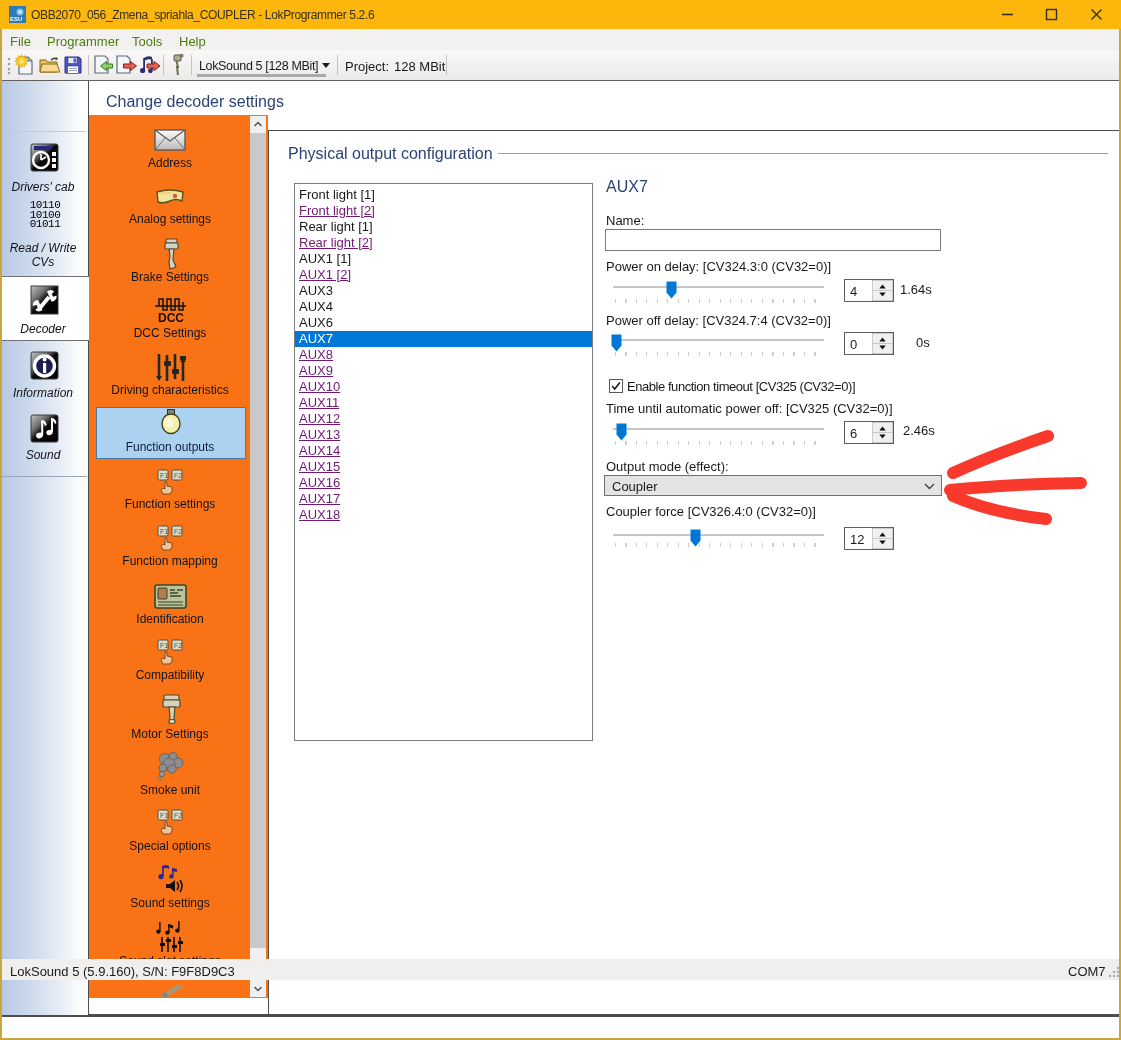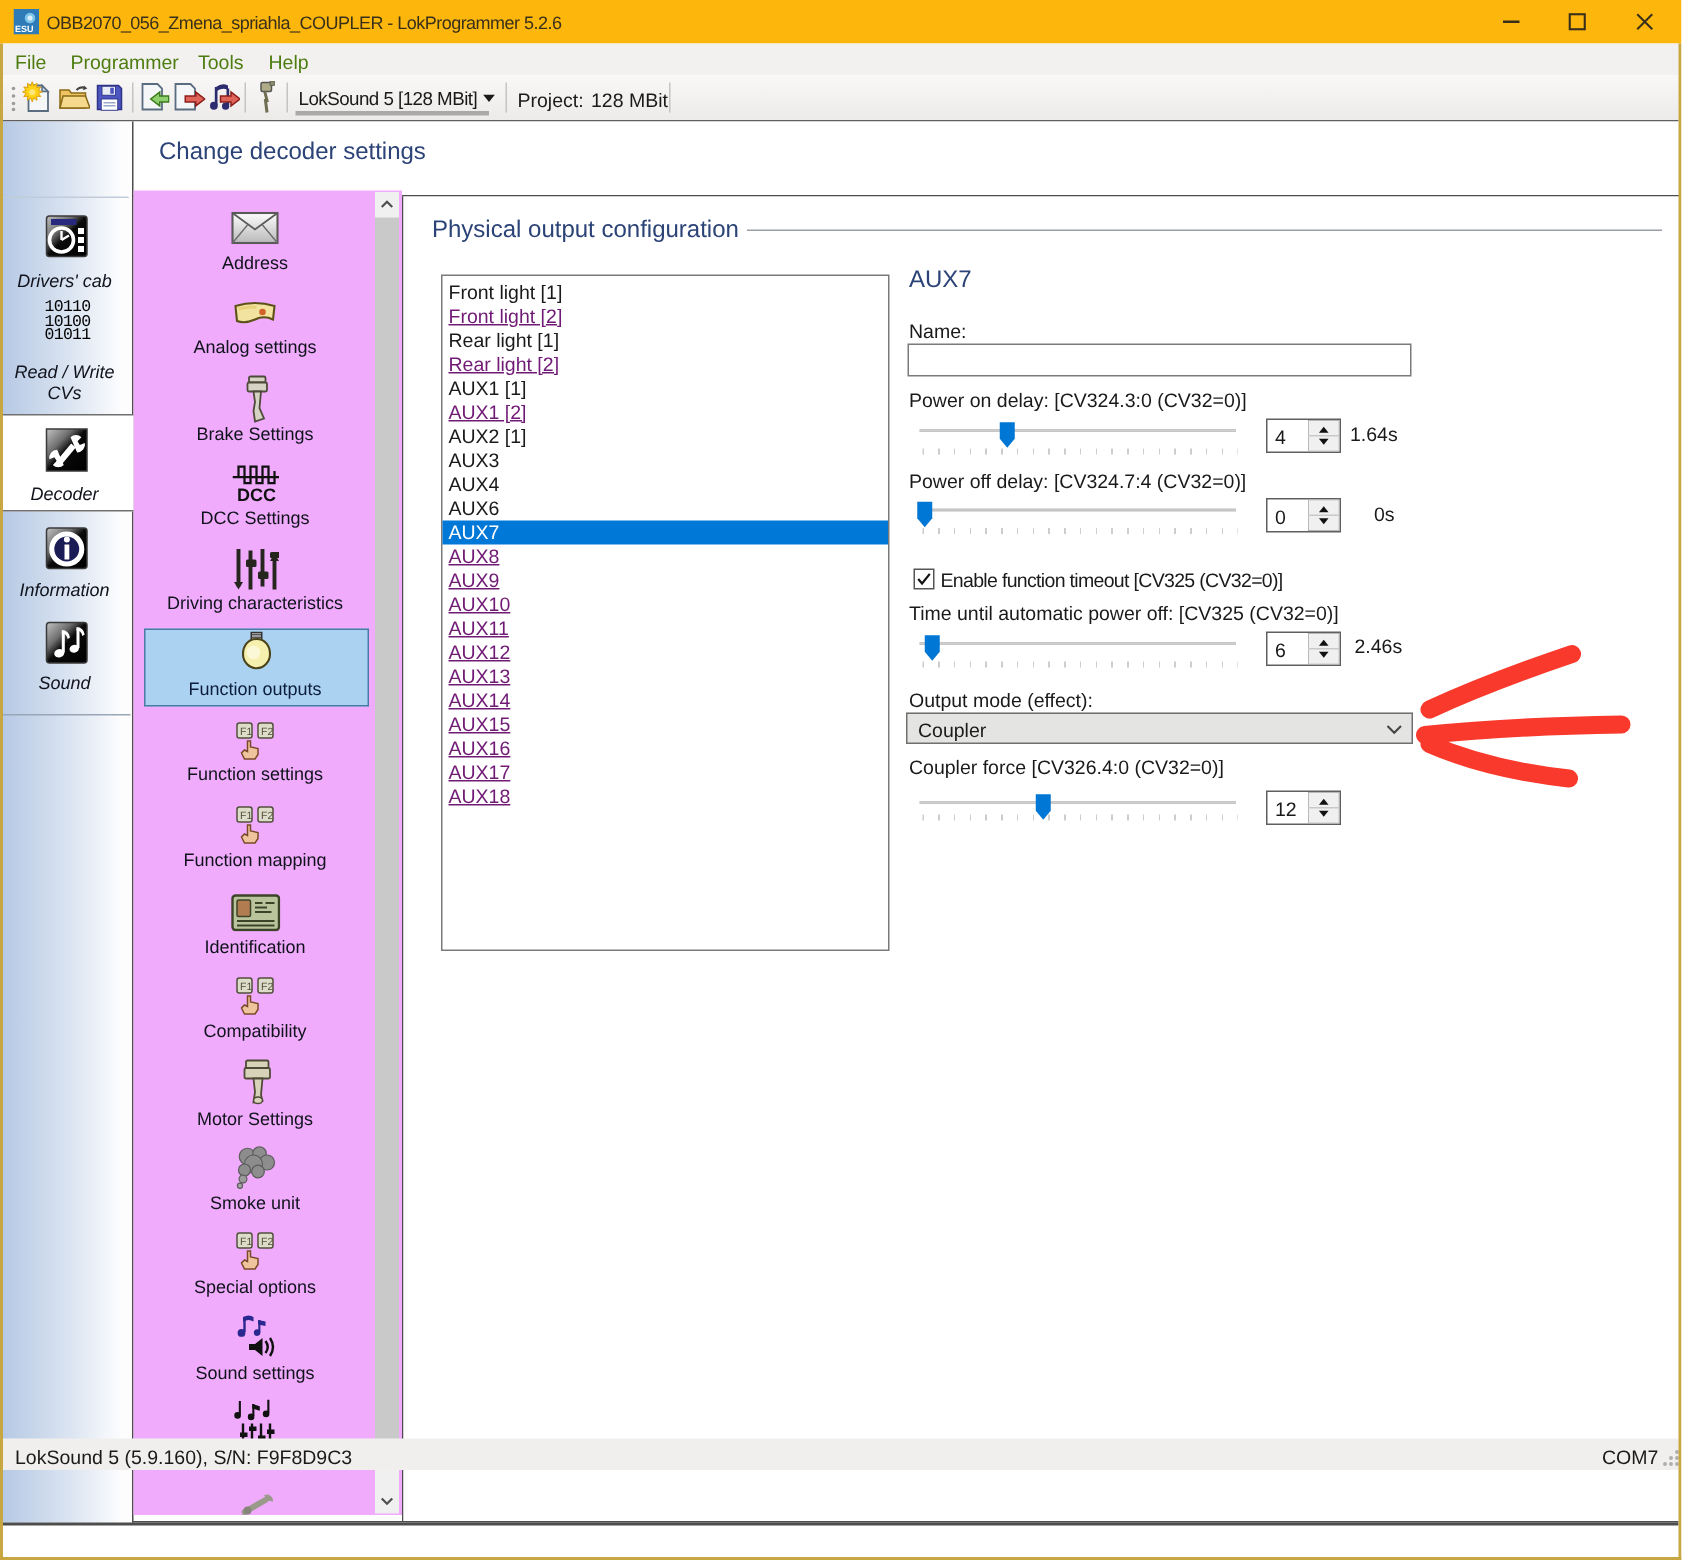--- a/index.html
+++ b/index.html
@@ -29,34 +29,34 @@
 #sidebtm { position:absolute; left:2px; top:476px; width:85px; height:1px; background:#9aa5b5; }
 .sbitem { position:absolute; left:0; width:86px; text-align:center; font-size:12px; color:#10131c; z-index:6;font-style:italic; }
 #sbsel { position:absolute; left:2px; top:276px; width:87px; height:65px; background:#fff; border-top:1px solid #707070; border-bottom:1px solid #707070; z-index:5; }
 
 
 #content { position:absolute; left:88px; top:81px; width:1031px; height:934px; background:#fff; border-left:1px solid #4d4d4d; border-bottom:1px solid #4d4d4d; }
 #chdr span { position:absolute; left:17px; top:12px; font-size:16px; color:#2c4377; }
 #chdrline { position:absolute; left:0; top:49px; width:1031px; height:1px; background:#4d4d4d; }
 
 
-#navcol { position:absolute; left:0; top:46px; width:179px; height:883px; background:#f0abfc; }
+#navcol { position:absolute; left:0; top:34px; width:179px; height:883px; background:#f97316; }
 #navborder { position:absolute; left:179px; top:50px; width:1px; height:883px; background:#4d4d4d; }
 .nitem { position:absolute; left:2px; width:158px; text-align:center; font-size:12px; color:#10131c; }
 .nicon { position:absolute; }
 #nsel { position:absolute; left:7px; top:292px; width:150px; height:52px; background:#abd3f1; border:1px solid #4a7ba6; }
 #navsb { position:absolute; left:161px; top:1px; width:16px; height:881px; background:#f0f0f0; }
 #navsb .thumb { position:absolute; left:0px; top:17px; width:16px; height:815px; background:#c9c9c9; }
 .sbarr { position:absolute; left:0; width:16px; height:17px; }
 
 
 #mainp { position:absolute; left:180px; top:50px; width:850px; height:883px; background:#fff; font-size:13px; color:#1a1a1a;}
 #potitle { position:absolute; left:19px; top:14px; font-size:16px; color:#2c4377; }
 #poline { position:absolute; left:229px; top:22px; width:610px; height:1px; background:#999ea5; }
-#listbox { position:absolute; left:25px; top:52px; width:299px; height:451px; border:1px solid #7a7a7a; background:#fff; font-size:13px; padding-top:3px; }
+#listbox { position:absolute; left:25px; top:52px; width:299px; height:558px; border:1px solid #7a7a7a; background:#fff; font-size:13px; padding-top:3px; }
 .li { height:16px; line-height:16px; padding-left:4px; color:#1a1a1a; }
 .li.dis { color:#701a75;text-decoration:underline; }
 .li.sel { background:#0078d7; color:#fff; }
 
 
 #rpanel { position:absolute; left:335px; top:0; width:427px; height:883px; }
 .lbl { position:absolute; white-space:nowrap; }
 #raux { position:absolute; left:2px; top:47px; font-size:16px; color:#2c4377; }
 .track { position:absolute; left:9px; width:211px; height:2px; background:#ececec; border-top:1px solid #c6c6c6; border-bottom:1px solid #c6c6c6; }
 .thumbp { position:absolute; width:11px; height:18px; }
@@ -437,21 +437,20 @@
   <div id="mainp">
     <div id="potitle">Physical output configuration</div>
     <div id="poline"></div>
     <div id="listbox">
       <div class="li">Front light [1]</div>
       <div class="li dis">Front light [2]</div>
       <div class="li">Rear light [1]</div>
       <div class="li dis">Rear light [2]</div>
       <div class="li">AUX1 [1]</div>
       <div class="li dis">AUX1 [2]</div>
-      <div class="li">AUX2 [1]</div>
       <div class="li">AUX3</div>
       <div class="li">AUX4</div>
       <div class="li">AUX6</div>
       <div class="li sel">AUX7</div>
       <div class="li dis">AUX8</div>
       <div class="li dis">AUX9</div>
       <div class="li dis">AUX10</div>
       <div class="li dis">AUX11</div>
       <div class="li dis">AUX12</div>
       <div class="li dis">AUX13</div>

